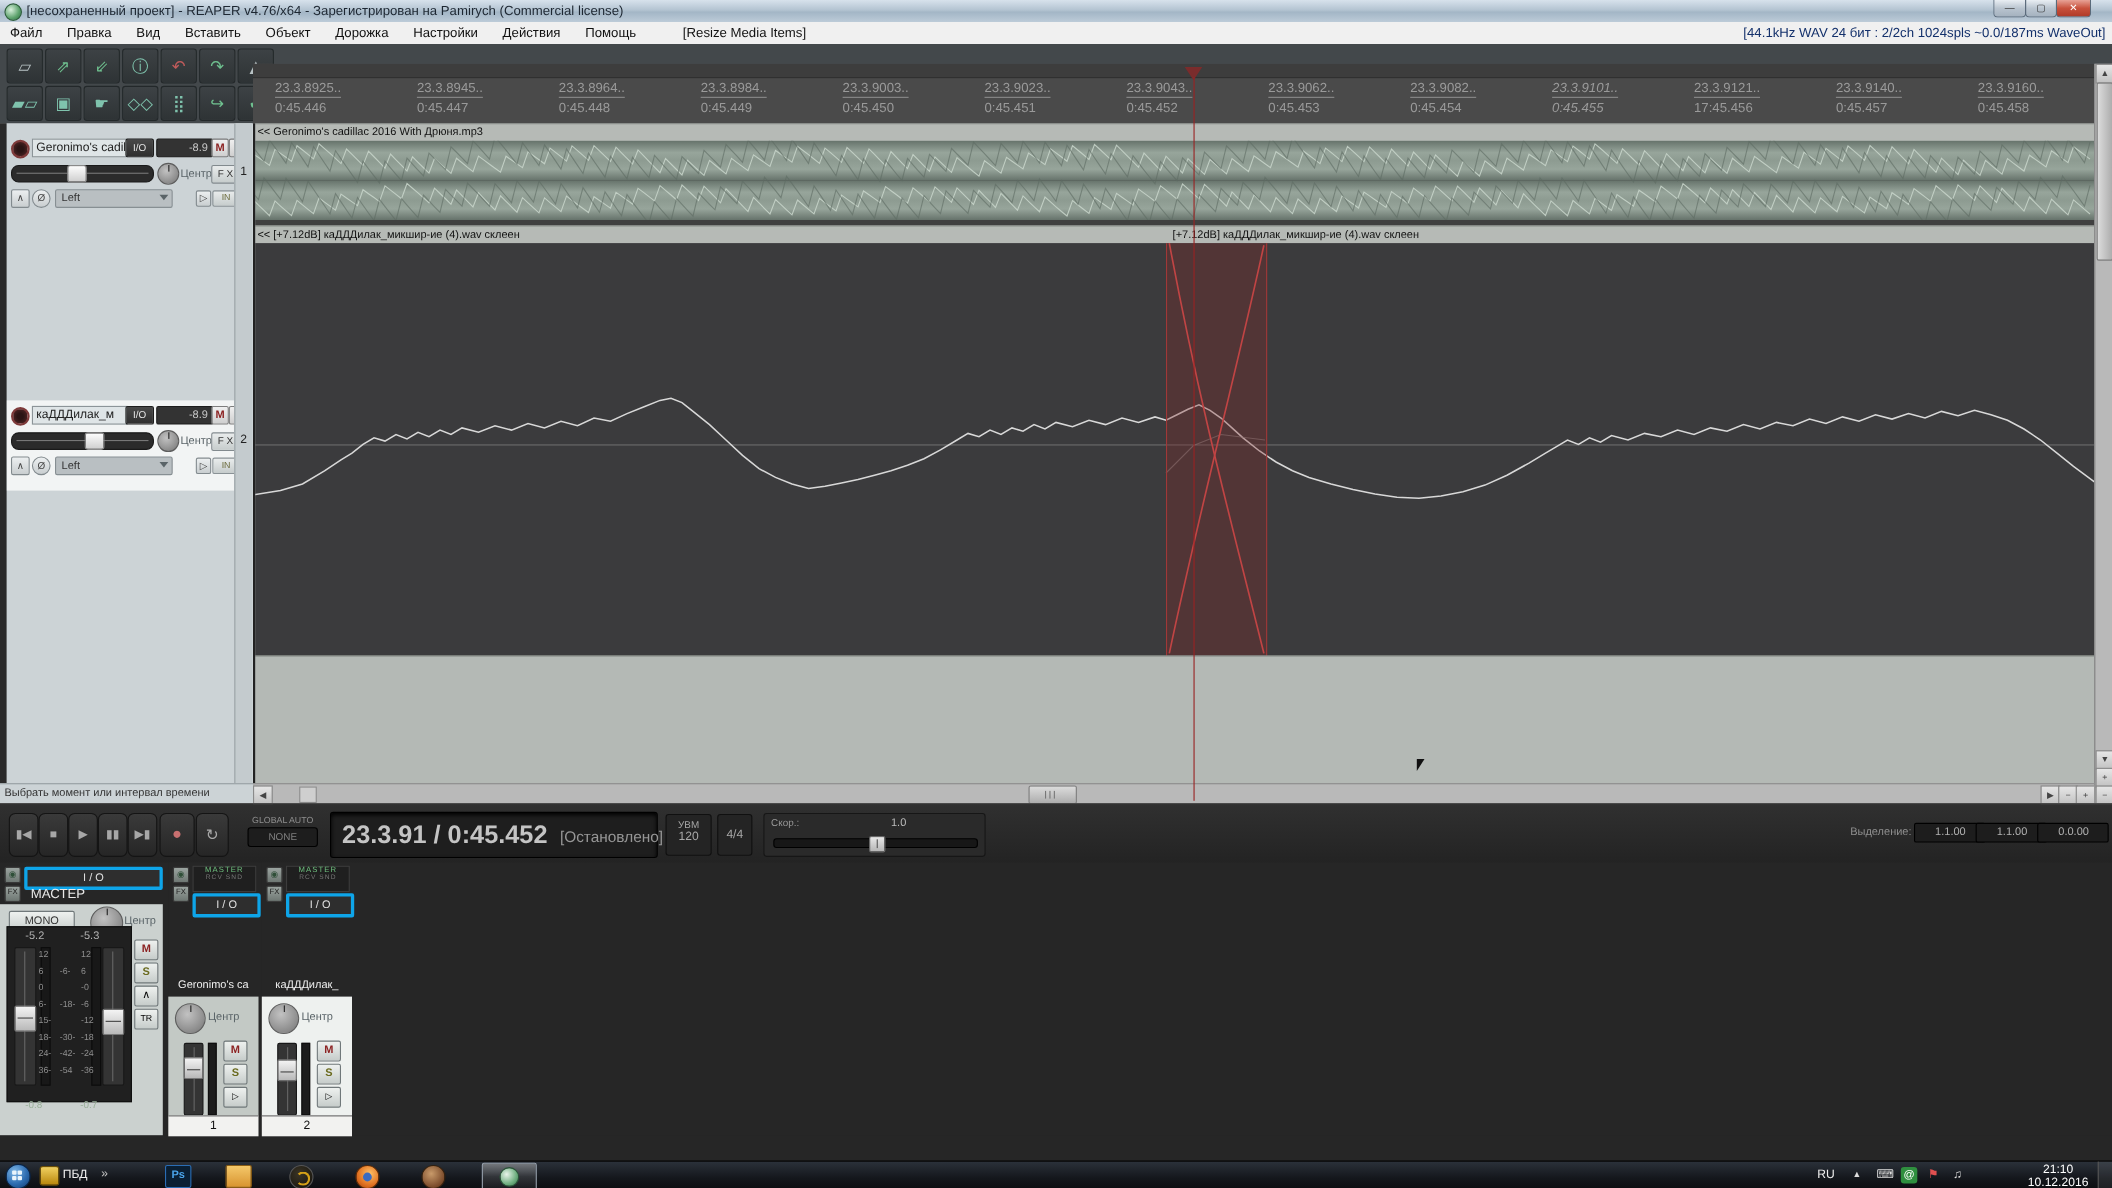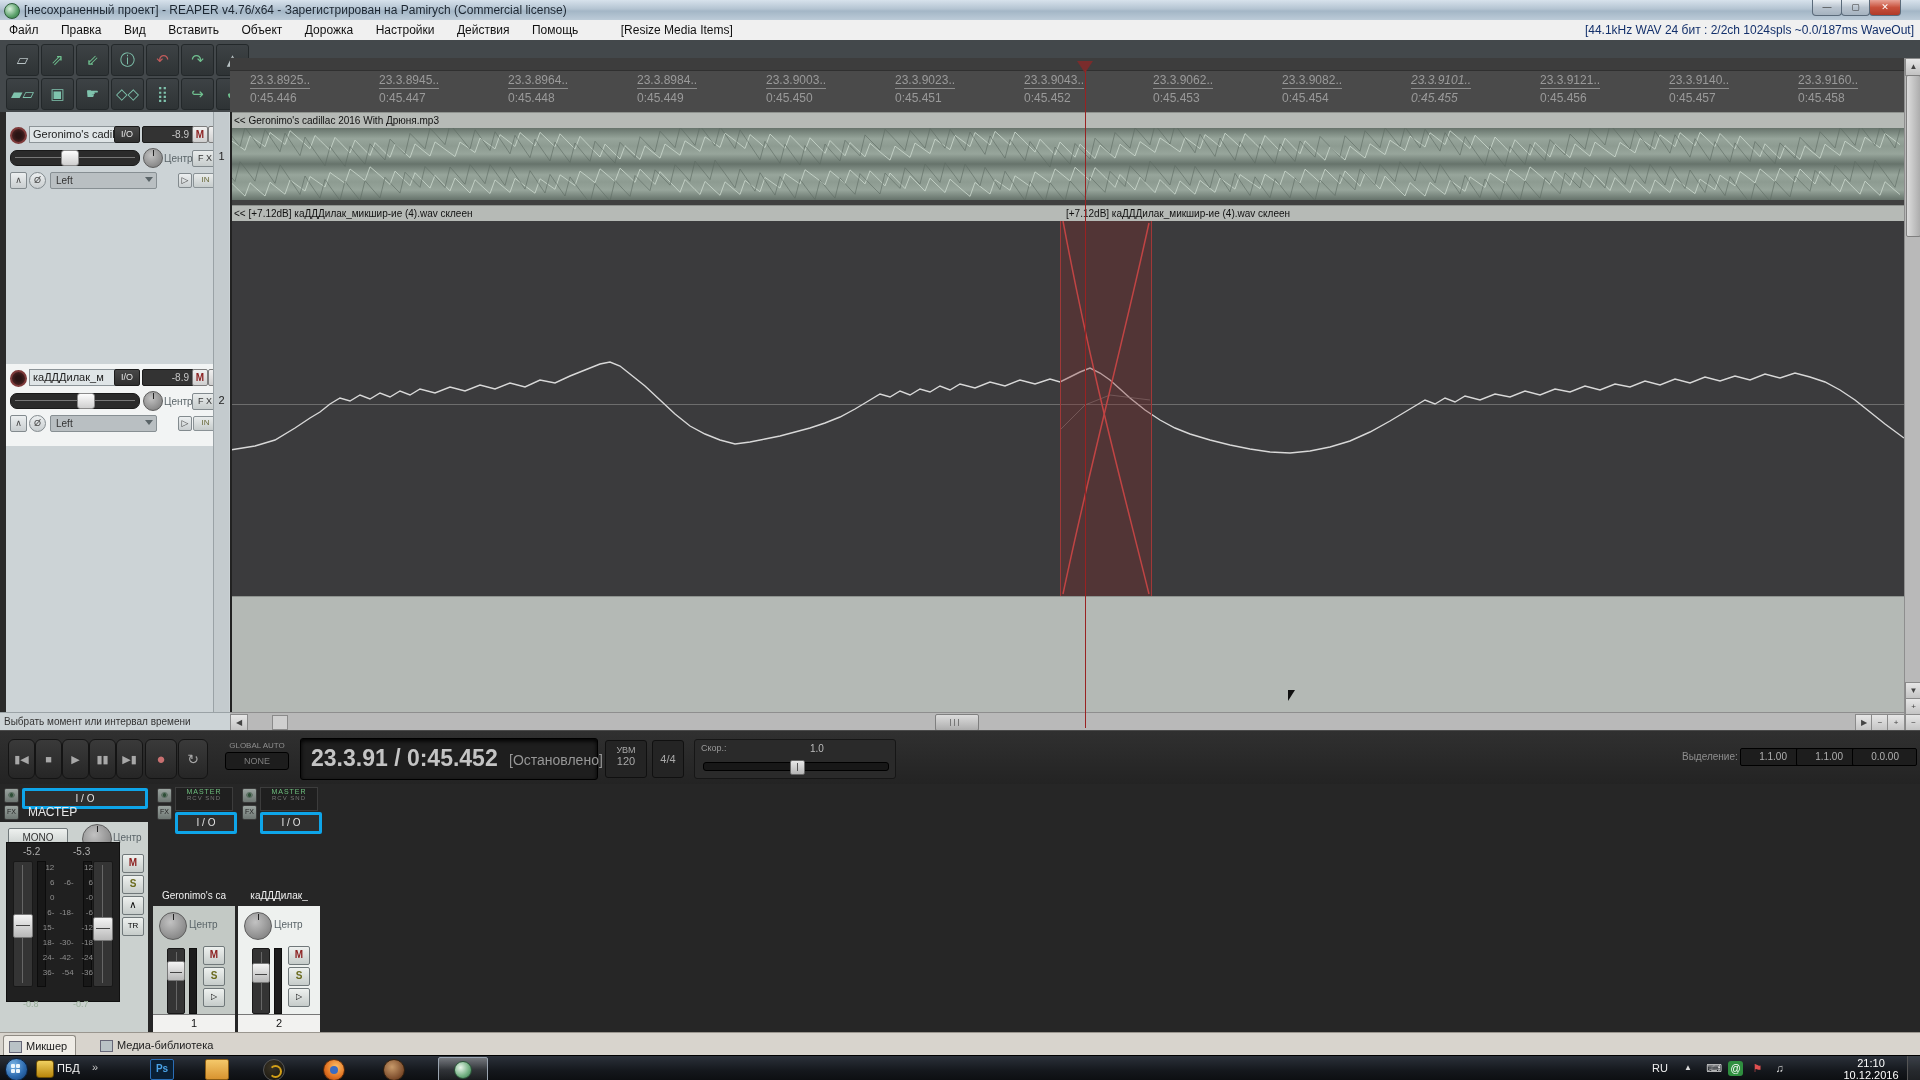--- a/index.html
+++ b/index.html
@@ -141,21 +141,21 @@
     border:1px solid #70787a;border-radius:2px;font-size:10px;color:#333;text-align:center;line-height:17px;}
   #meterblock{left:6px;top:20px;width:112px;height:158px;background:#202020;border:1px solid #101010;}
   .meter-readout{position:absolute;top:3px;font-size:10px;color:#b0b0b0;}
   .vfader-track{position:absolute;width:18px;background:#343434;border:1px solid #181818;border-radius:2px;}
   .vfader-track::before{content:"";position:absolute;left:8px;top:3px;bottom:3px;width:1px;background:#666;}
   .vfader-handle{position:absolute;left:-1px;width:18px;height:22px;background:linear-gradient(#f4f4f4,#b8b8b8);
     border:1px solid #777;border-radius:2px;}
   .vfader-handle::before{content:"";position:absolute;left:2px;right:2px;top:10px;height:1px;background:#444;}
   #meter-scale{position:absolute;left:28px;top:20px;width:58px;}
   .scale-row{height:15px;font-size:8px;color:#8f8f8f;display:flex;}
-  .scale-row span{flex:1;text-align:right;}
+  .scale-row span{flex:1;text-align:left;}
   .meterbar{position:absolute;top:18px;width:7px;height:124px;background:#181818;border:1px solid #0c0c0c;}
   #meter-bottom{position:absolute;left:0;bottom:2px;width:112px;font-size:9px;color:#9ab09a;}
   .mx-btn{position:absolute;width:20px;height:17px;background:linear-gradient(#eef1ef,#c6ccca);
     border:1px solid #70787a;border-radius:2px;font-size:10px;font-weight:bold;text-align:center;line-height:16px;}
   .mixer-strip-body{position:absolute;top:122px;width:82px;height:108px;}
   .strip-name{position:absolute;top:106px;width:82px;font-size:10px;color:#f0f0f0;text-align:center;}
   .strip-numrow{position:absolute;top:230px;width:82px;height:18px;background:#f2f2f0;border-top:1px solid #777;
     font-size:11px;color:#111;text-align:center;line-height:17px;}
   .mini-meter{position:absolute;width:6px;background:#1c1c1c;border:1px solid #0e0e0e;}
   .mlabel-green{font-size:7px;color:#6fc07f;letter-spacing:1px;}
@@ -279,21 +279,21 @@
         <div class="ruler-label" style="left: 20px;"><span class="ruler-beat">23.3.8925..</span><span class="ruler-time">0:45.446</span></div>
         <div class="ruler-label" style="left: 149px;"><span class="ruler-beat">23.3.8945..</span><span class="ruler-time">0:45.447</span></div>
         <div class="ruler-label" style="left: 278px;"><span class="ruler-beat">23.3.8964..</span><span class="ruler-time">0:45.448</span></div>
         <div class="ruler-label" style="left: 407px;"><span class="ruler-beat">23.3.8984..</span><span class="ruler-time">0:45.449</span></div>
         <div class="ruler-label" style="left: 536px;"><span class="ruler-beat">23.3.9003..</span><span class="ruler-time">0:45.450</span></div>
         <div class="ruler-label" style="left: 665px;"><span class="ruler-beat">23.3.9023..</span><span class="ruler-time">0:45.451</span></div>
         <div class="ruler-label" style="left: 794px;"><span class="ruler-beat">23.3.9043..</span><span class="ruler-time">0:45.452</span></div>
         <div class="ruler-label" style="left: 923px;"><span class="ruler-beat">23.3.9062..</span><span class="ruler-time">0:45.453</span></div>
         <div class="ruler-label" style="left: 1052px;"><span class="ruler-beat">23.3.9082..</span><span class="ruler-time">0:45.454</span></div>
         <div class="ruler-label" style="left: 1181px; font-style: italic;"><span class="ruler-beat">23.3.9101..</span><span class="ruler-time">0:45.455</span></div>
-        <div class="ruler-label" style="left: 1310px;"><span class="ruler-beat">23.3.9121..</span><span class="ruler-time">0:45.456</span></div>
+        <div class="ruler-label" style="left: 1310px;"><span class="ruler-beat">23.3.9121..</span><span class="ruler-time">17:45.456</span></div>
         <div class="ruler-label" style="left: 1439px;"><span class="ruler-beat">23.3.9140..</span><span class="ruler-time">0:45.457</span></div>
         <div class="ruler-label" style="left: 1568px;"><span class="ruler-beat">23.3.9160..</span><span class="ruler-time">0:45.458</span></div>
       </div>
     <div id="playhead-tri" class="abs"></div>
   </div>
 
   <div id="arrange" class="abs">
 
     <div class="item-strip" style="top:0;">
       <span style="padding-left:4px;">&lt;&lt; Geronimo's cadillac 2016 With Дрюня.mp3</span>
@@ -578,30 +578,20 @@
       <div class="mini-meter" style="left:36px;top:42px;height:64px;"></div>
       <div class="mx-btn m-col" style="left:50px;top:40px;">M</div>
       <div class="mx-btn s-col" style="left:50px;top:61px;">S</div>
       <div class="mx-btn" style="left:50px;top:82px;font-weight:normal;font-size:8px;">▷</div>
     </div>
     <div class="strip-numrow">2</div>
   </div>
       </div>
   </div>
 
-  <div id="tabbar" class="abs">
-    <div class="dock-tab active" style="left:3px;">
-      <span class="tab-icon"></span>
-      <span>Микшер</span>
-    </div>
-    <div class="dock-tab" style="left:95px;">
-      <span class="tab-icon"></span>
-      <span>Медиа-библиотека</span>
-    </div>
-  </div>
 
   <div id="taskbar" class="abs">
     <div id="start-orb" class="abs">
       <span class="orb-flag"></span>
     </div>
     <div id="pbd-icon" class="abs"></div>
     <span id="pbd-label" class="abs txt">ПБД</span>
     <span id="pbd-chevron" class="abs txt">»</span>
 
     <div class="task-icon" id="icon-ps" style="left:150px;">Ps</div>

